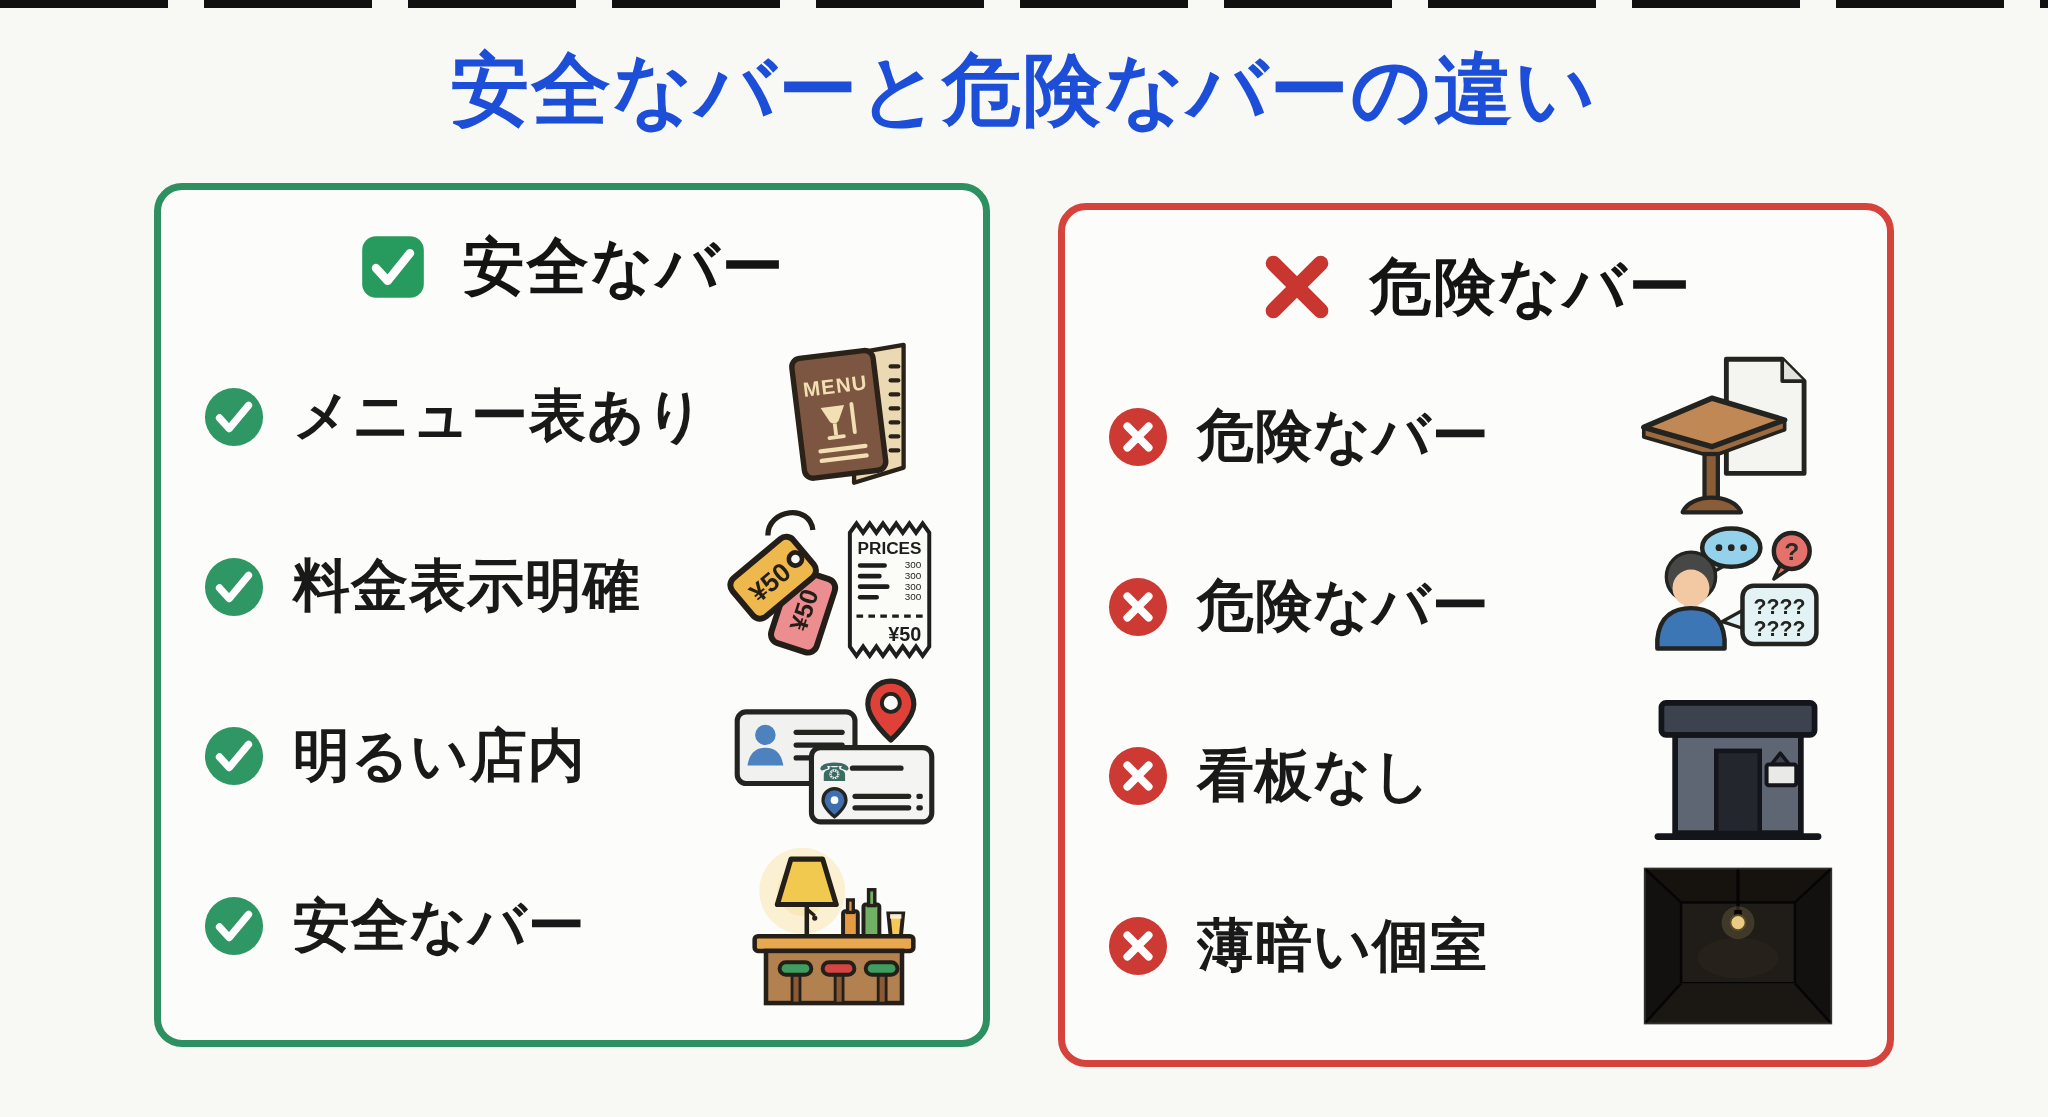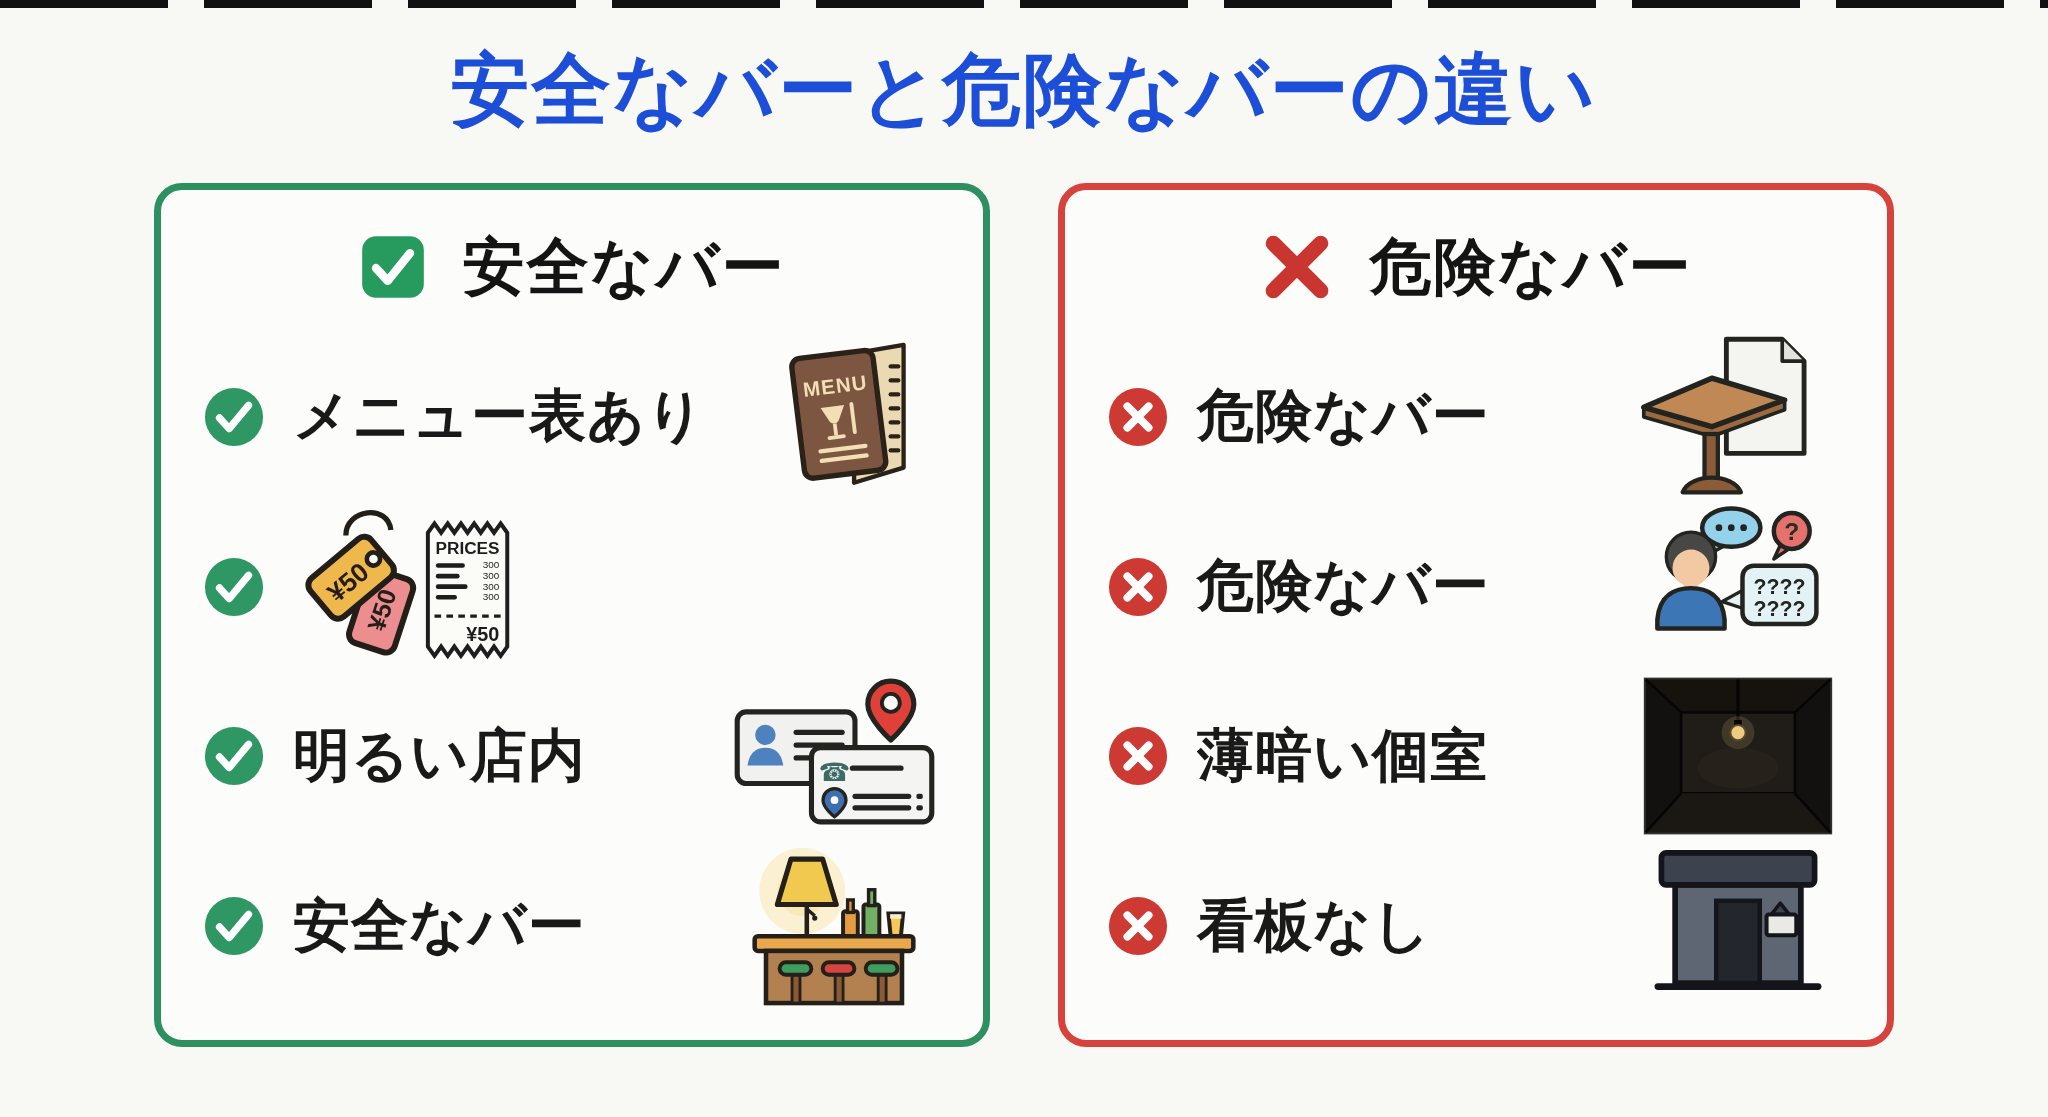--- a/index.html
+++ b/index.html
@@ -22,21 +22,21 @@
     position:absolute;top:38px;left:0;width:100%;
     text-align:center;
     font-size:79px;font-weight:bold;letter-spacing:2px;color:#1d4ed8;
   }
   .panel{
     position:absolute;top:183px;width:836px;height:864px;
     background:#fcfcfa;border-radius:28px;
     display:flex;flex-direction:column;box-sizing:border-box;
   }
   .panel.safe{left:154px;border:7px solid #2e8f60;}
-  .panel.danger{left:1058px;border:7px solid #d6423c;}
+  .panel.danger{left:1058px;border:7px solid #d6423c;margin-top:20px;}
   .panel-header{
     flex:0 0 118px;display:flex;align-items:center;justify-content:center;gap:36px;
     padding-top:18px;
   }
   .panel-header .hlabel{font-size:62px;font-weight:bold;letter-spacing:2px;color:#141414;white-space:nowrap;}
   .rows{flex:1;display:flex;flex-direction:column;padding:6px 30px 29px 42px;}
   .row{flex:1;display:flex;align-items:center;gap:28px;min-height:0;}
   .mark{flex:0 0 62px;width:62px;height:62px;}
   .hmark{width:68px;height:68px;}
   .hxmark{width:74px;height:74px;}
@@ -93,20 +93,21 @@
           </g>
         </svg>
       </span>
     </div>
 
     <div class="row">
       <svg class="mark" viewBox="0 0 64 64">
         <circle cx="32" cy="32" r="30" fill="#2e9763"></circle>
         <path d="M17 33 L27 44 L47 20" stroke="#ffffff" stroke-width="7.5" fill="none" stroke-linecap="round" stroke-linejoin="round"></path>
       </svg>
+      <span class="label">料金表示明確</span>
       <span class="art">
         <svg width="212" height="172" viewBox="0 0 160 130">
           <path d="M92,24 L97,17 L102,24 L107,17 L112,24 L117,17 L122,24 L127,17 L132,24 L137,17 L142,24 L147,17 L152,24 L152,110 L147,117 L142,110 L137,117 L132,110 L127,117 L122,110 L117,117 L112,110 L107,117 L102,110 L97,117 L92,110 Z" fill="#fbfbf8" stroke="#1e1e1e" stroke-width="3"></path>
           <text x="122" y="40" text-anchor="middle" font-size="13" font-weight="bold" fill="#1d1d1d">PRICES</text>
           <g fill="#1d1d1d">
             <rect x="98" y="47" width="22" height="3.5" rx="1.7"></rect>
             <rect x="98" y="55" width="18" height="3.5" rx="1.7"></rect>
             <rect x="98" y="63" width="24" height="3.5" rx="1.7"></rect>
             <rect x="98" y="71" width="16" height="3.5" rx="1.7"></rect>
           </g>
@@ -254,20 +255,38 @@
           <text x="117" y="101" text-anchor="middle" font-size="19" font-weight="bold" fill="#23231f">????</text>
         </svg>
       </span>
     </div>
 
     <div class="row">
       <svg class="mark" viewBox="0 0 64 64">
         <circle cx="32" cy="32" r="30" fill="#cd3a33"></circle>
         <path d="M21 21 L43 43 M43 21 L21 43" stroke="#ffffff" stroke-width="8" stroke-linecap="round"></path>
       </svg>
+      <span class="label">看板なし</span>
+      <span class="art">
+        <svg width="172" height="160" viewBox="0 0 150 140">
+          <rect x="20" y="34" width="110" height="86" fill="#5d6672" stroke="#14151a" stroke-width="5"></rect>
+          <rect x="8" y="6" width="134" height="28" rx="4" fill="#3d434e" stroke="#14151a" stroke-width="5"></rect>
+          <rect x="56" y="48" width="38" height="72" fill="#23262d" stroke="#14151a" stroke-width="4"></rect>
+          <polygon points="104,60 112,50 120,60" fill="#3d434e" stroke="#14151a" stroke-width="3" stroke-linejoin="round"></polygon>
+          <rect x="100" y="60" width="26" height="18" rx="2" fill="#e9e9e5" stroke="#14151a" stroke-width="3.5"></rect>
+          <rect x="2" y="120" width="146" height="6" rx="3" fill="#14151a"></rect>
+        </svg>
+      </span>
+    </div>
+
+    <div class="row">
+      <svg class="mark" viewBox="0 0 64 64">
+        <circle cx="32" cy="32" r="30" fill="#cd3a33"></circle>
+        <path d="M21 21 L43 43 M43 21 L21 43" stroke="#ffffff" stroke-width="8" stroke-linecap="round"></path>
+      </svg>
       <span class="label">薄暗い個室</span>
       <span class="art">
         <svg width="190" height="158" viewBox="0 0 150 125">
           <rect x="2" y="2" width="146" height="121" fill="#0e0d0b" stroke="#32302c" stroke-width="3"></rect>
           <polygon points="2,2 148,2 120,28 30,28" fill="#16130f"></polygon>
           <polygon points="2,2 30,28 30,92 2,123" fill="#131110"></polygon>
           <polygon points="148,2 120,28 120,92 148,123" fill="#131110"></polygon>
           <rect x="30" y="28" width="90" height="64" fill="#201c17" stroke="#060505" stroke-width="2"></rect>
           <polygon points="30,92 120,92 148,123 2,123" fill="#1b1713"></polygon>
           <line x1="2" y1="2" x2="30" y2="28" stroke="#060505" stroke-width="2"></line>
@@ -276,32 +295,14 @@
           <line x1="148" y1="123" x2="120" y2="92" stroke="#060505" stroke-width="2"></line>
           <ellipse cx="75" cy="72" rx="32" ry="16" fill="#786446" opacity="0.08"></ellipse>
           <line x1="75" y1="2" x2="75" y2="37" stroke="#060505" stroke-width="2.5"></line>
           <circle cx="75" cy="44" r="13" fill="#eecb82" opacity="0.16"></circle>
           <rect x="72" y="34" width="6" height="5" fill="#060505"></rect>
           <circle cx="75" cy="44" r="6" fill="#eccb82" stroke="#5a4a28" stroke-width="1.5"></circle>
         </svg>
       </span>
     </div>
 
-    <div class="row">
-      <svg class="mark" viewBox="0 0 64 64">
-        <circle cx="32" cy="32" r="30" fill="#cd3a33"></circle>
-        <path d="M21 21 L43 43 M43 21 L21 43" stroke="#ffffff" stroke-width="8" stroke-linecap="round"></path>
-      </svg>
-      <span class="label">看板なし</span>
-      <span class="art">
-        <svg width="172" height="160" viewBox="0 0 150 140">
-          <rect x="20" y="34" width="110" height="86" fill="#5d6672" stroke="#14151a" stroke-width="5"></rect>
-          <rect x="8" y="6" width="134" height="28" rx="4" fill="#3d434e" stroke="#14151a" stroke-width="5"></rect>
-          <rect x="56" y="48" width="38" height="72" fill="#23262d" stroke="#14151a" stroke-width="4"></rect>
-          <polygon points="104,60 112,50 120,60" fill="#3d434e" stroke="#14151a" stroke-width="3" stroke-linejoin="round"></polygon>
-          <rect x="100" y="60" width="26" height="18" rx="2" fill="#e9e9e5" stroke="#14151a" stroke-width="3.5"></rect>
-          <rect x="2" y="120" width="146" height="6" rx="3" fill="#14151a"></rect>
-        </svg>
-      </span>
-    </div>
-
   </div>
 </div>
 
 </body></html>

